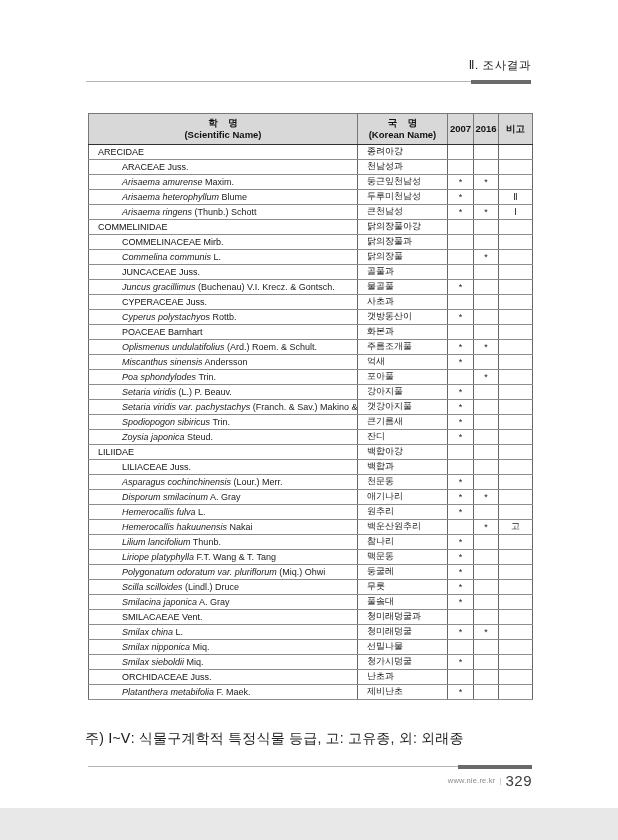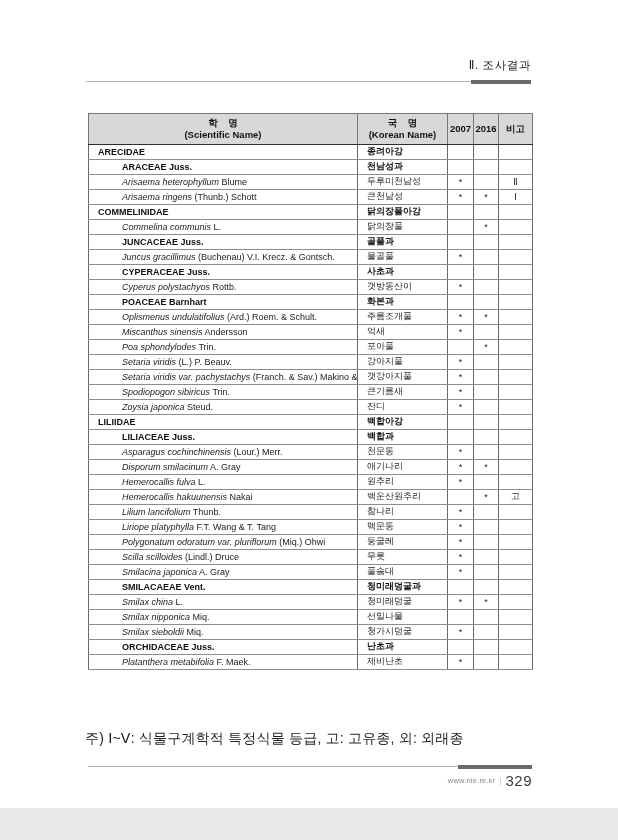--- a/index.html
+++ b/index.html
@@ -21,21 +21,21 @@
   th, td { border:1px solid #777; overflow:hidden; white-space:nowrap; }
   thead th { background:#d8d8d8; font-weight:bold; font-size:9.5px; line-height:1.3;
     padding:3px 0 2px 0; text-align:center; color:#111; border-bottom:1.5px solid #2e2e2e; }
   tbody td { height:15px; font-size:9px; vertical-align:middle; color:#222;
     border-color:#8d8d8d; border-left-color:#666; border-right-color:#666; }
   td.c-sci { text-align:left; padding-left:33px; }
   tr.family  td.c-sci { }
   tr.subclass td.c-sci { padding-left:9px; }
   td.c-kor { text-align:left; padding-left:9px; }
   td.c-mark, td.c-note { text-align:center; }
-  tr.subclass td, tr.family td { font-weight:bold; color:#101010; }
+  tr.subclass td, tr.family td { font-weight:normal; color:#101010; }
   .sci-italic { font-style:italic; }
   .auth { font-style:normal; }
 
   .footnote { position:absolute; left:85px; top:730px; font-size:14px; color:#1e1e1e; letter-spacing:0.2px; }
 
   .footer-rule { position:absolute; left:88px; right:86px; top:766px; border-top:1px solid #b5b5b5; }
   .page-footer { position:absolute; top:772px; right:86px; display:flex; align-items:center; gap:4px; }
   .site { font-size:7.5px; color:#8a8a8a; letter-spacing:0.2px; }
   .fdiv { font-size:8px; color:#b9b9b9; }
   .pnum { font-size:15px; color:#3c3c3c; letter-spacing:0.5px; }
@@ -84,36 +84,50 @@
           <td class="c-note"></td>
         </tr>
         <tr class="family">
           <td class="c-sci"><span class="sci-caps">ARACEAE</span><span class="auth"> Juss.</span></td>
           <td class="c-kor">천남성과</td>
           <td class="c-mark"></td>
           <td class="c-mark"></td>
           <td class="c-note"></td>
         </tr>
         <tr class="species">
+          <td class="c-sci"><span class="sci-italic">Arisaema amurense</span><span class="auth"> Maxim.</span></td>
+          <td class="c-kor">둥근잎천남성</td>
+          <td class="c-mark">*</td>
+          <td class="c-mark">*</td>
+          <td class="c-note"></td>
+        </tr>
+        <tr class="species">
           <td class="c-sci"><span class="sci-italic">Arisaema heterophyllum</span><span class="auth"> Blume</span></td>
           <td class="c-kor">두루미천남성</td>
           <td class="c-mark">*</td>
           <td class="c-mark"></td>
           <td class="c-note">Ⅱ</td>
         </tr>
         <tr class="species">
           <td class="c-sci"><span class="sci-italic">Arisaema ringens</span><span class="auth"> (Thunb.) Schott</span></td>
           <td class="c-kor">큰천남성</td>
           <td class="c-mark">*</td>
           <td class="c-mark">*</td>
           <td class="c-note">Ⅰ</td>
         </tr>
         <tr class="subclass">
           <td class="c-sci"><span class="sci-caps">COMMELINIDAE</span></td>
           <td class="c-kor">닭의장풀아강</td>
+          <td class="c-mark"></td>
+          <td class="c-mark"></td>
+          <td class="c-note"></td>
+        </tr>
+        <tr class="family">
+          <td class="c-sci"><span class="sci-caps">COMMELINACEAE</span><span class="auth"> Mirb.</span></td>
+          <td class="c-kor">닭의장풀과</td>
           <td class="c-mark"></td>
           <td class="c-mark"></td>
           <td class="c-note"></td>
         </tr>
         <tr class="species">
           <td class="c-sci"><span class="sci-italic">Commelina communis</span><span class="auth"> L.</span></td>
           <td class="c-kor">닭의장풀</td>
           <td class="c-mark"></td>
           <td class="c-mark">*</td>
           <td class="c-note"></td>

